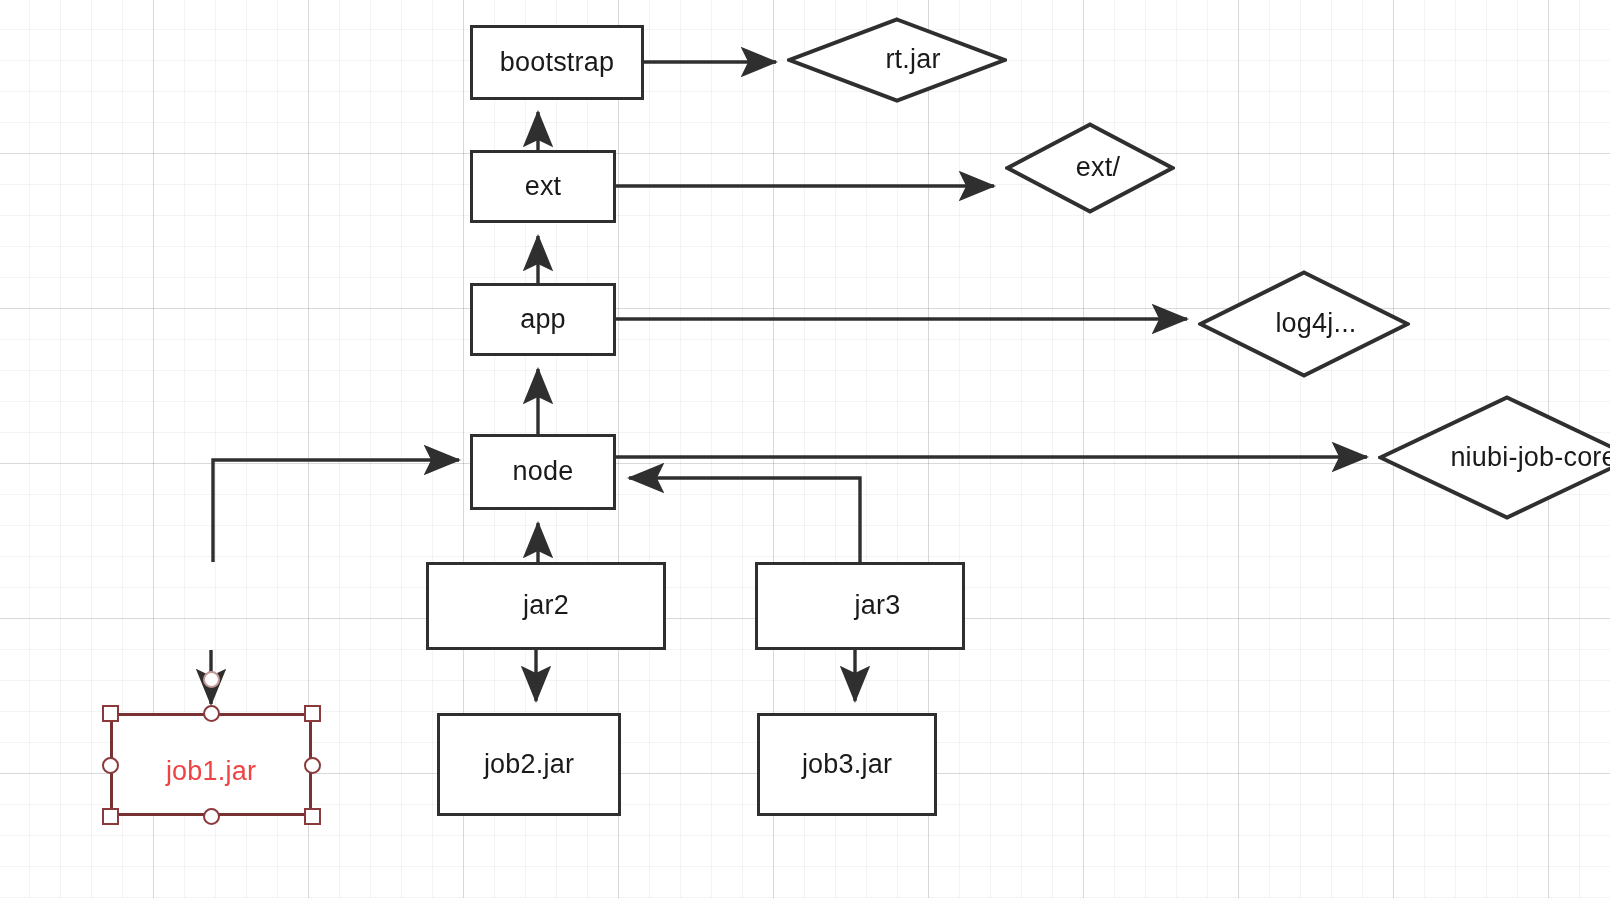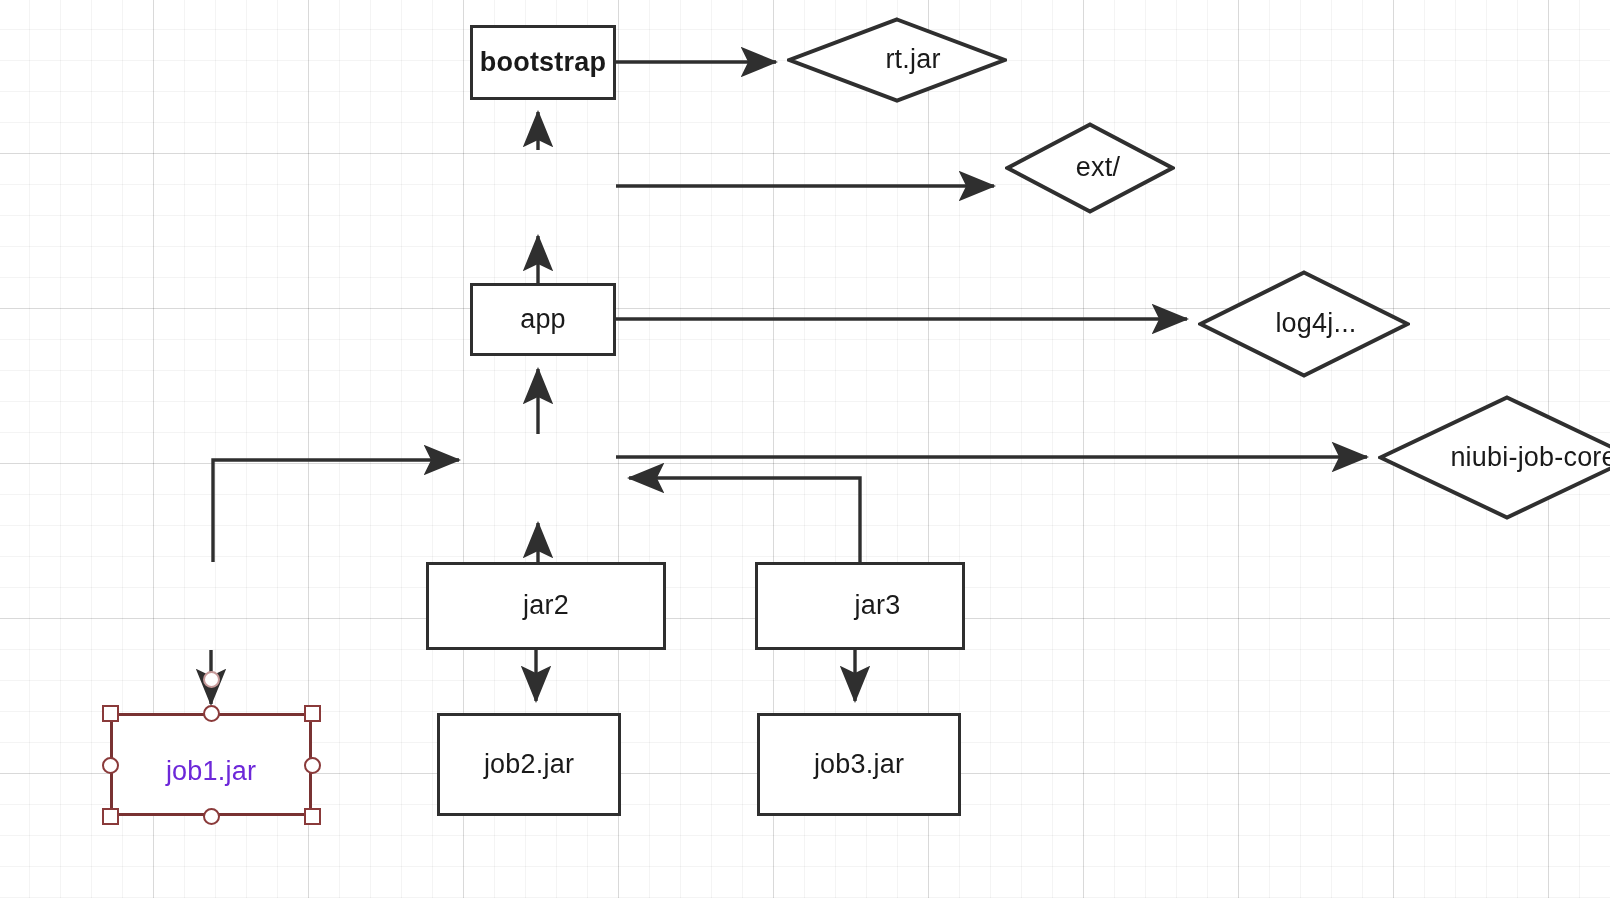--- a/index.html
+++ b/index.html
@@ -83,48 +83,54 @@
       <path marker-end="url(#ah)" d="M860,562 L860,478 L629,478"></path>
 
       <path marker-end="url(#ah)" d="M536,650 L536,701"></path>
 
       <path marker-end="url(#ah)" d="M855,650 L855,701"></path>
 
       <path marker-end="url(#ah)" d="M211,650 L211,704"></path>
     </g>
   </svg>
 
-  <div class="node" style="left:470px;top:25px;width:146px;height:75px;font-weight:bold;">
+  <div class="node" style="left:470px;top:25px;width:174px;height:75px;">
     <span>bootstrap</span>
   </div>
 
+  <div class="node" style="left:470px;top:150px;width:146px;height:73px;">
+    <span>ext</span>
+  </div>
 
   <div class="node" style="left:470px;top:283px;width:146px;height:73px;">
     <span>app</span>
   </div>
 
+  <div class="node" style="left:470px;top:434px;width:146px;height:76px;">
+    <span>node</span>
+  </div>
 
 
   <div class="node" style="left:426px;top:562px;width:240px;height:88px;">
     <span>jar2</span>
   </div>
 
   <div class="node" style="left:755px;top:562px;width:210px;height:88px;padding-left:39px;">
     <span>jar3</span>
   </div>
 
   <div class="node selected" style="left:110px;top:713px;width:202px;height:103px;border-width:3px;">
-    <span style="color:#6d28d9;margin-top:15px;">job1.jar</span>
+    <span style="color:#ef4444;margin-top:15px;">job1.jar</span>
   </div>
 
   <div class="node" style="left:437px;top:713px;width:184px;height:103px;">
     <span>job2.jar</span>
   </div>
 
-  <div class="node" style="left:757px;top:713px;width:204px;height:103px;">
+  <div class="node" style="left:757px;top:713px;width:180px;height:103px;">
     <span>job3.jar</span>
   </div>
 
   <div class="dia-wrap" style="left:787px;top:17px;width:220px;height:86px;">
     <svg width="220" height="86" viewBox="0 0 220 86">
       <polygon points="110,2.5 217.5,43 110,83.5 2.5,43" fill="#ffffff" stroke="#2f2f2f" stroke-width="4"></polygon>
     </svg>
     <div class="dia-label" style="padding-left:16px;">rt.jar</div>
   </div>
 

